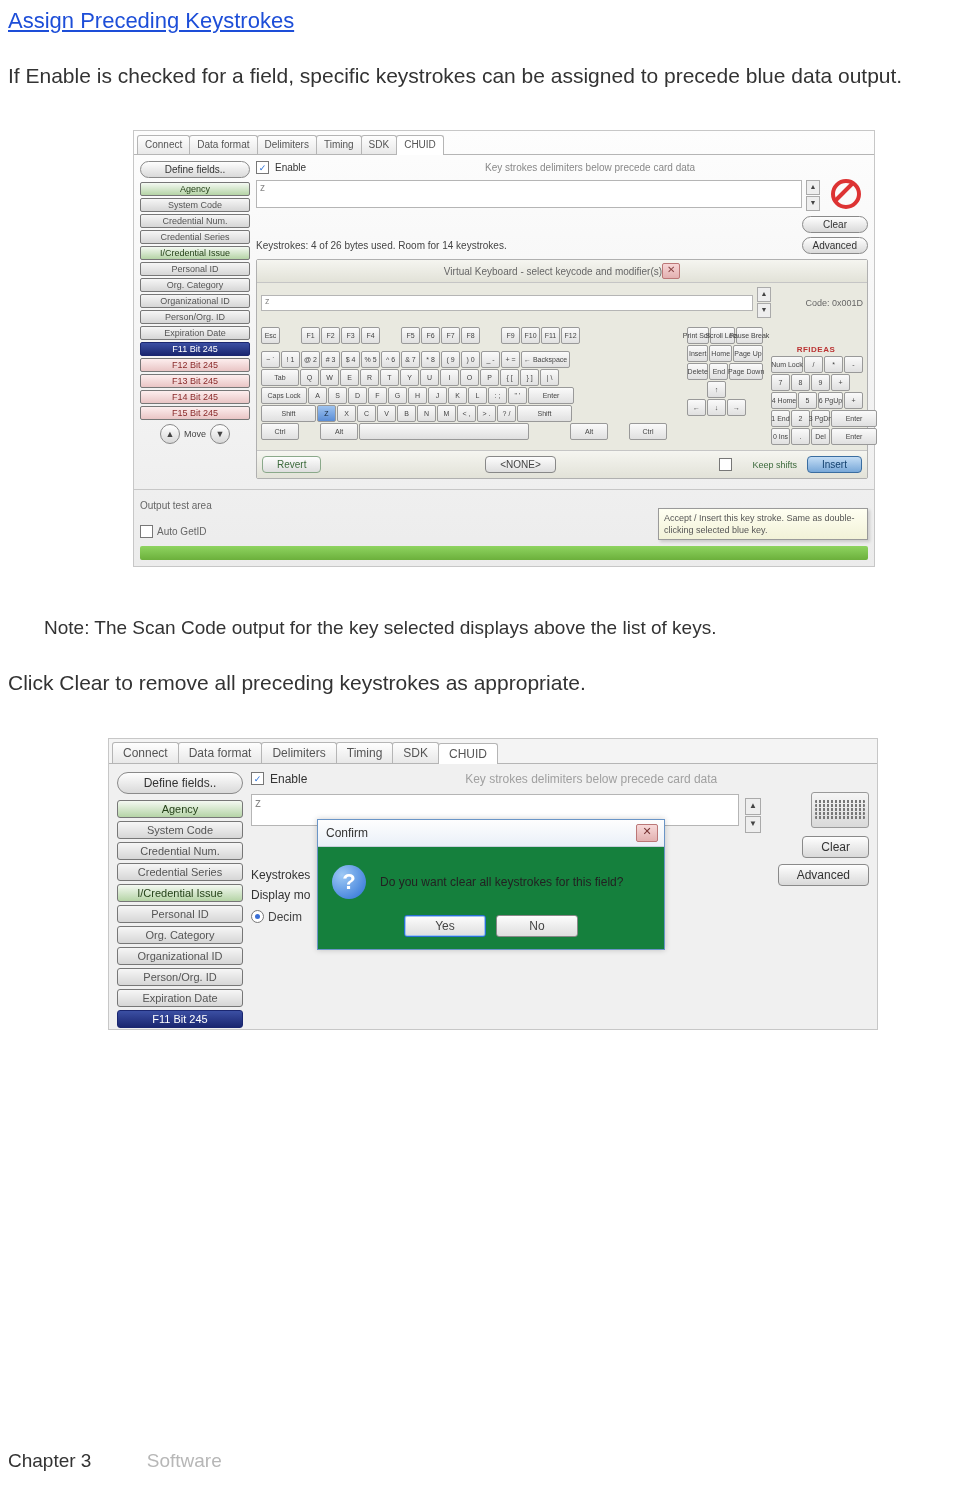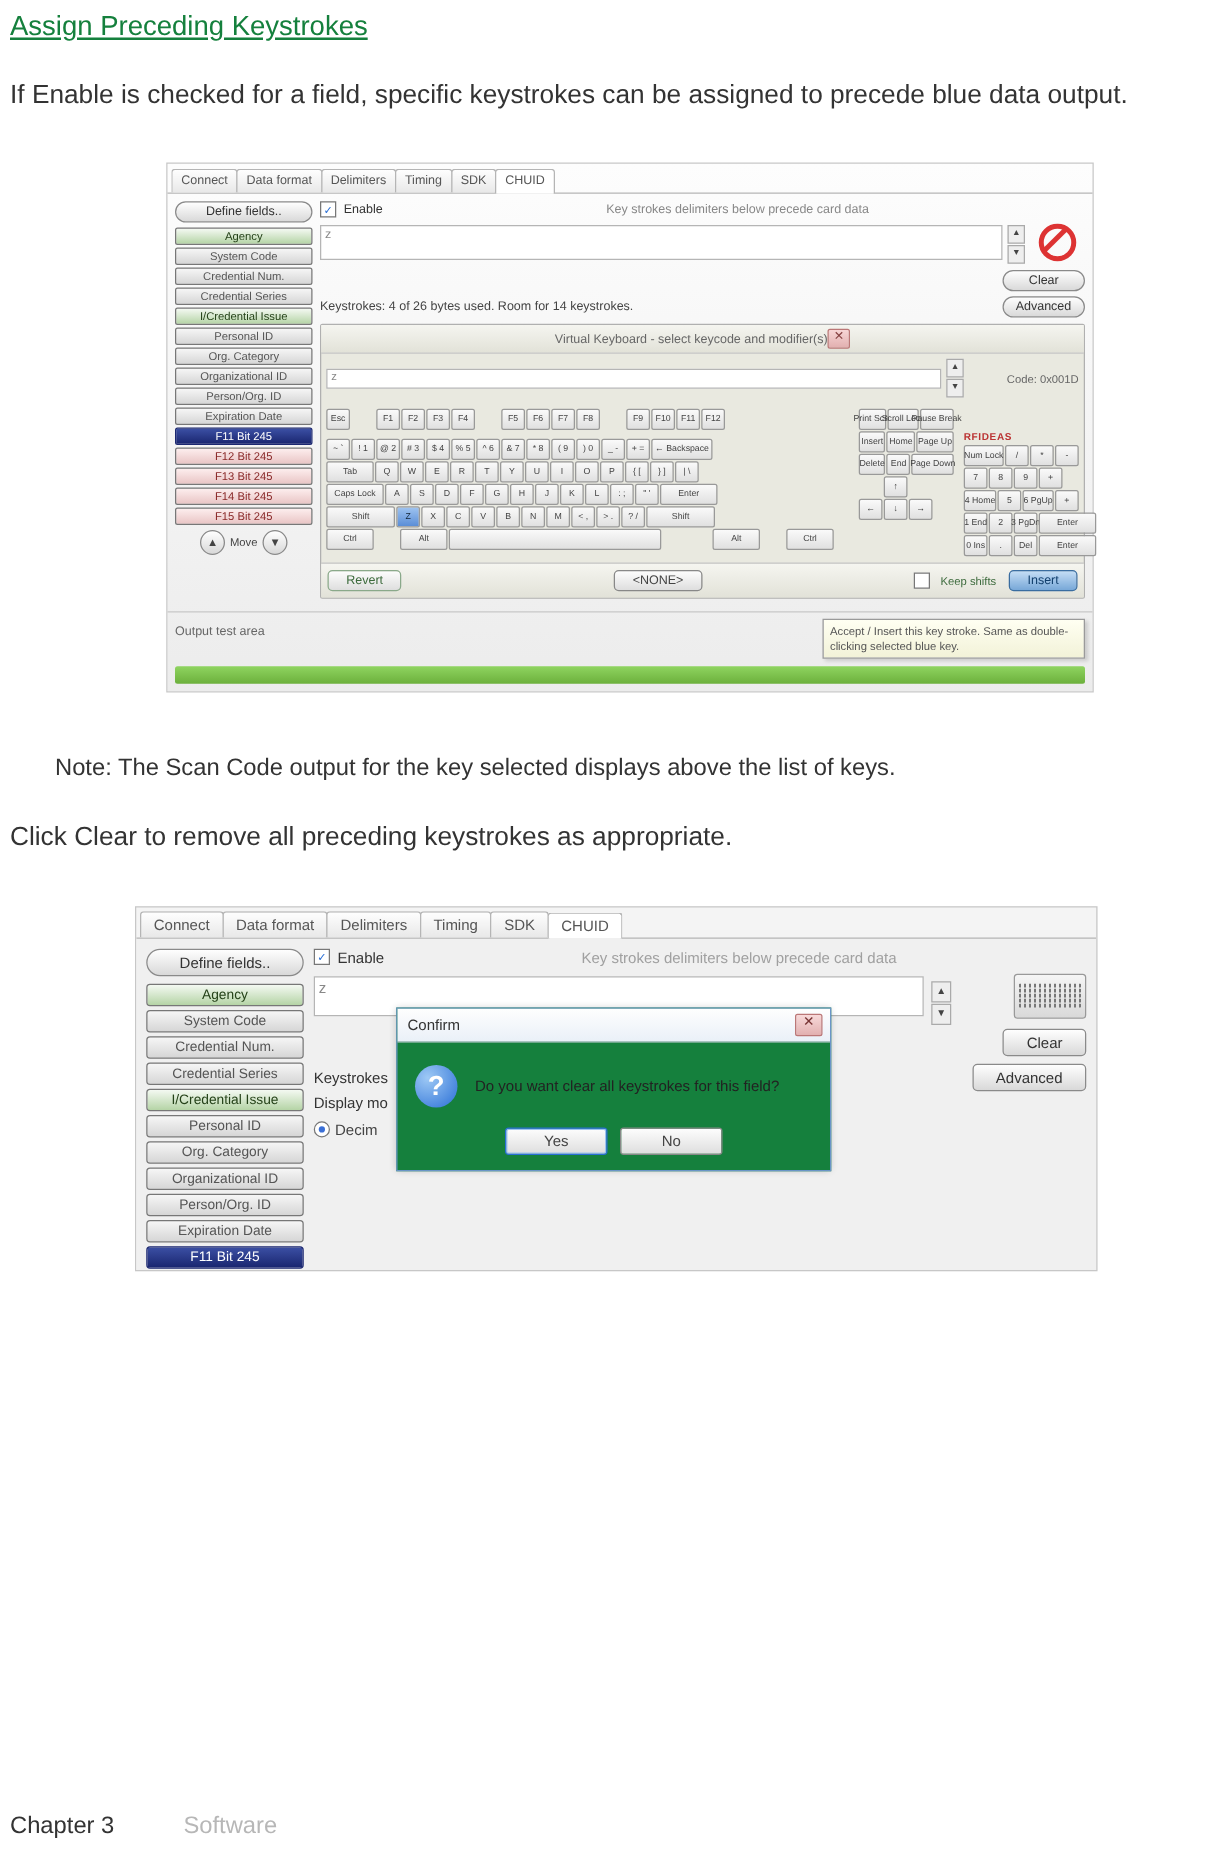--- a/index.html
+++ b/index.html
@@ -8,21 +8,21 @@
     padding: 8px 8px 10px 8px;
     width: 963px;
     color: #333;
     font-size: 14px;
     position: relative;
     min-height: 1478px;
     box-sizing: border-box;
   }
   .heading {
     font-size: 22px;
-    color: #15803d;
+    color: #1d4ed8;
     text-decoration: underline;
     margin-bottom: 28px;
   }
   .body-text {
     font-size: 21px;
     color: #333;
     margin: 20px 0 40px 0;
     line-height: 1.35;
   }
   .note-text {
@@ -123,26 +123,26 @@
   .kb-row { display:flex; gap:1px; margin-bottom:1px; }
   .key { border:1px solid #999; background:linear-gradient(#fafafa,#e0e0e0); border-radius:2px; font-size:7px; color:#444; height:17px; box-sizing:border-box; display:flex; align-items:center; justify-content:center; padding:0 2px; min-width:19px; white-space:nowrap; }
   .key.gap { background:transparent; border:none; }
   .key.blue { background:linear-gradient(#9ec3f0,#5a8dd6); color:#123; }
   .key.w20 { min-width:38px; }
   .key.w25 { min-width:46px; }
   .key.w30 { min-width:55px; }
   .key.space { min-width:170px; }
   .kb-side { width:76px; }
   .kb-num { width:92px; }
-  .rfid-lbl { font-size:8px; color:#b33; font-weight:bold; text-align:left; padding:1px 2px 2px 0; letter-spacing:0.5px; }
+  .rfid-lbl { font-size:8px; color:#b33; font-weight:bold; text-align:center; padding:1px 2px 2px 0; letter-spacing:0.5px; }
   .vk-bot { display:flex; justify-content:space-between; align-items:center; padding:5px; border-top:1px solid #c5c5c5; background:linear-gradient(#f5f5f0,#e2e2d8); }
   .bot-btn { border:1px solid #888; border-radius:4px; padding:2px 14px; font-size:10px; background:linear-gradient(#fdfdfd,#dedede); color:#444; }
   .bot-btn.green { border-color:#8aa98a; color:#3c6a3c; }
   .bot-btn.blue  { background:linear-gradient(#c4ddf5,#78a8d8); border-color:#3a6da0; color:#12406e; }
-  .keepshifts { display:flex; align-items:center; gap:8px; font-size:9px; color:#3c6a3c; }
+  .keepshifts { display:flex; align-items:center; gap:20px; font-size:9px; color:#3c6a3c; }
   .out-area { padding:4px 6px 8px 6px; }
   .out-sep { height:1px; background:#c7c7c7; margin:4px 0 6px 0; }
   .greenbar { height:14px; background:linear-gradient(#8fd460,#6cb03c); margin:0 6px 6px 6px; border-radius:2px; }
 
   .tooltip1 {
     position:absolute; right:6px; bottom:26px;
     width:198px;
     border:1px solid #9a9a9a; background:linear-gradient(#fffff2,#f2f2d8);
     font-size:9px; color:#555; padding:3px 5px; line-height:12px;
     box-shadow:2px 2px 3px rgba(0,0,0,.15);
@@ -470,20 +470,24 @@
             </div>
             <div class="bot-btn blue">Insert</div>
           </div>
         </div>
       </div>
     </div>
   </div>
   <div class="out-sep"></div>
   <div class="out-area">
     <div style="font-size:10px;color:#666;margin-bottom:14px;">Output test area</div>
+    <div style="display:flex;align-items:center;gap:4px;font-size:10px;color:#666;">
+      <span class="chk" style="color:transparent;">✓</span>
+      <span>Auto GetID</span>
+    </div>
   </div>
   <div class="side-strip">
     <div class="tiny-btn">clear</div>
     <div class="tiny-btn">Clear</div>
     <div class="tiny-btn g">▶</div>
   </div>
   <div class="tooltip1">Accept / Insert this key stroke. Same as double-clicking selected blue key.</div>
   <div class="greenbar"></div>
 </div>
 

